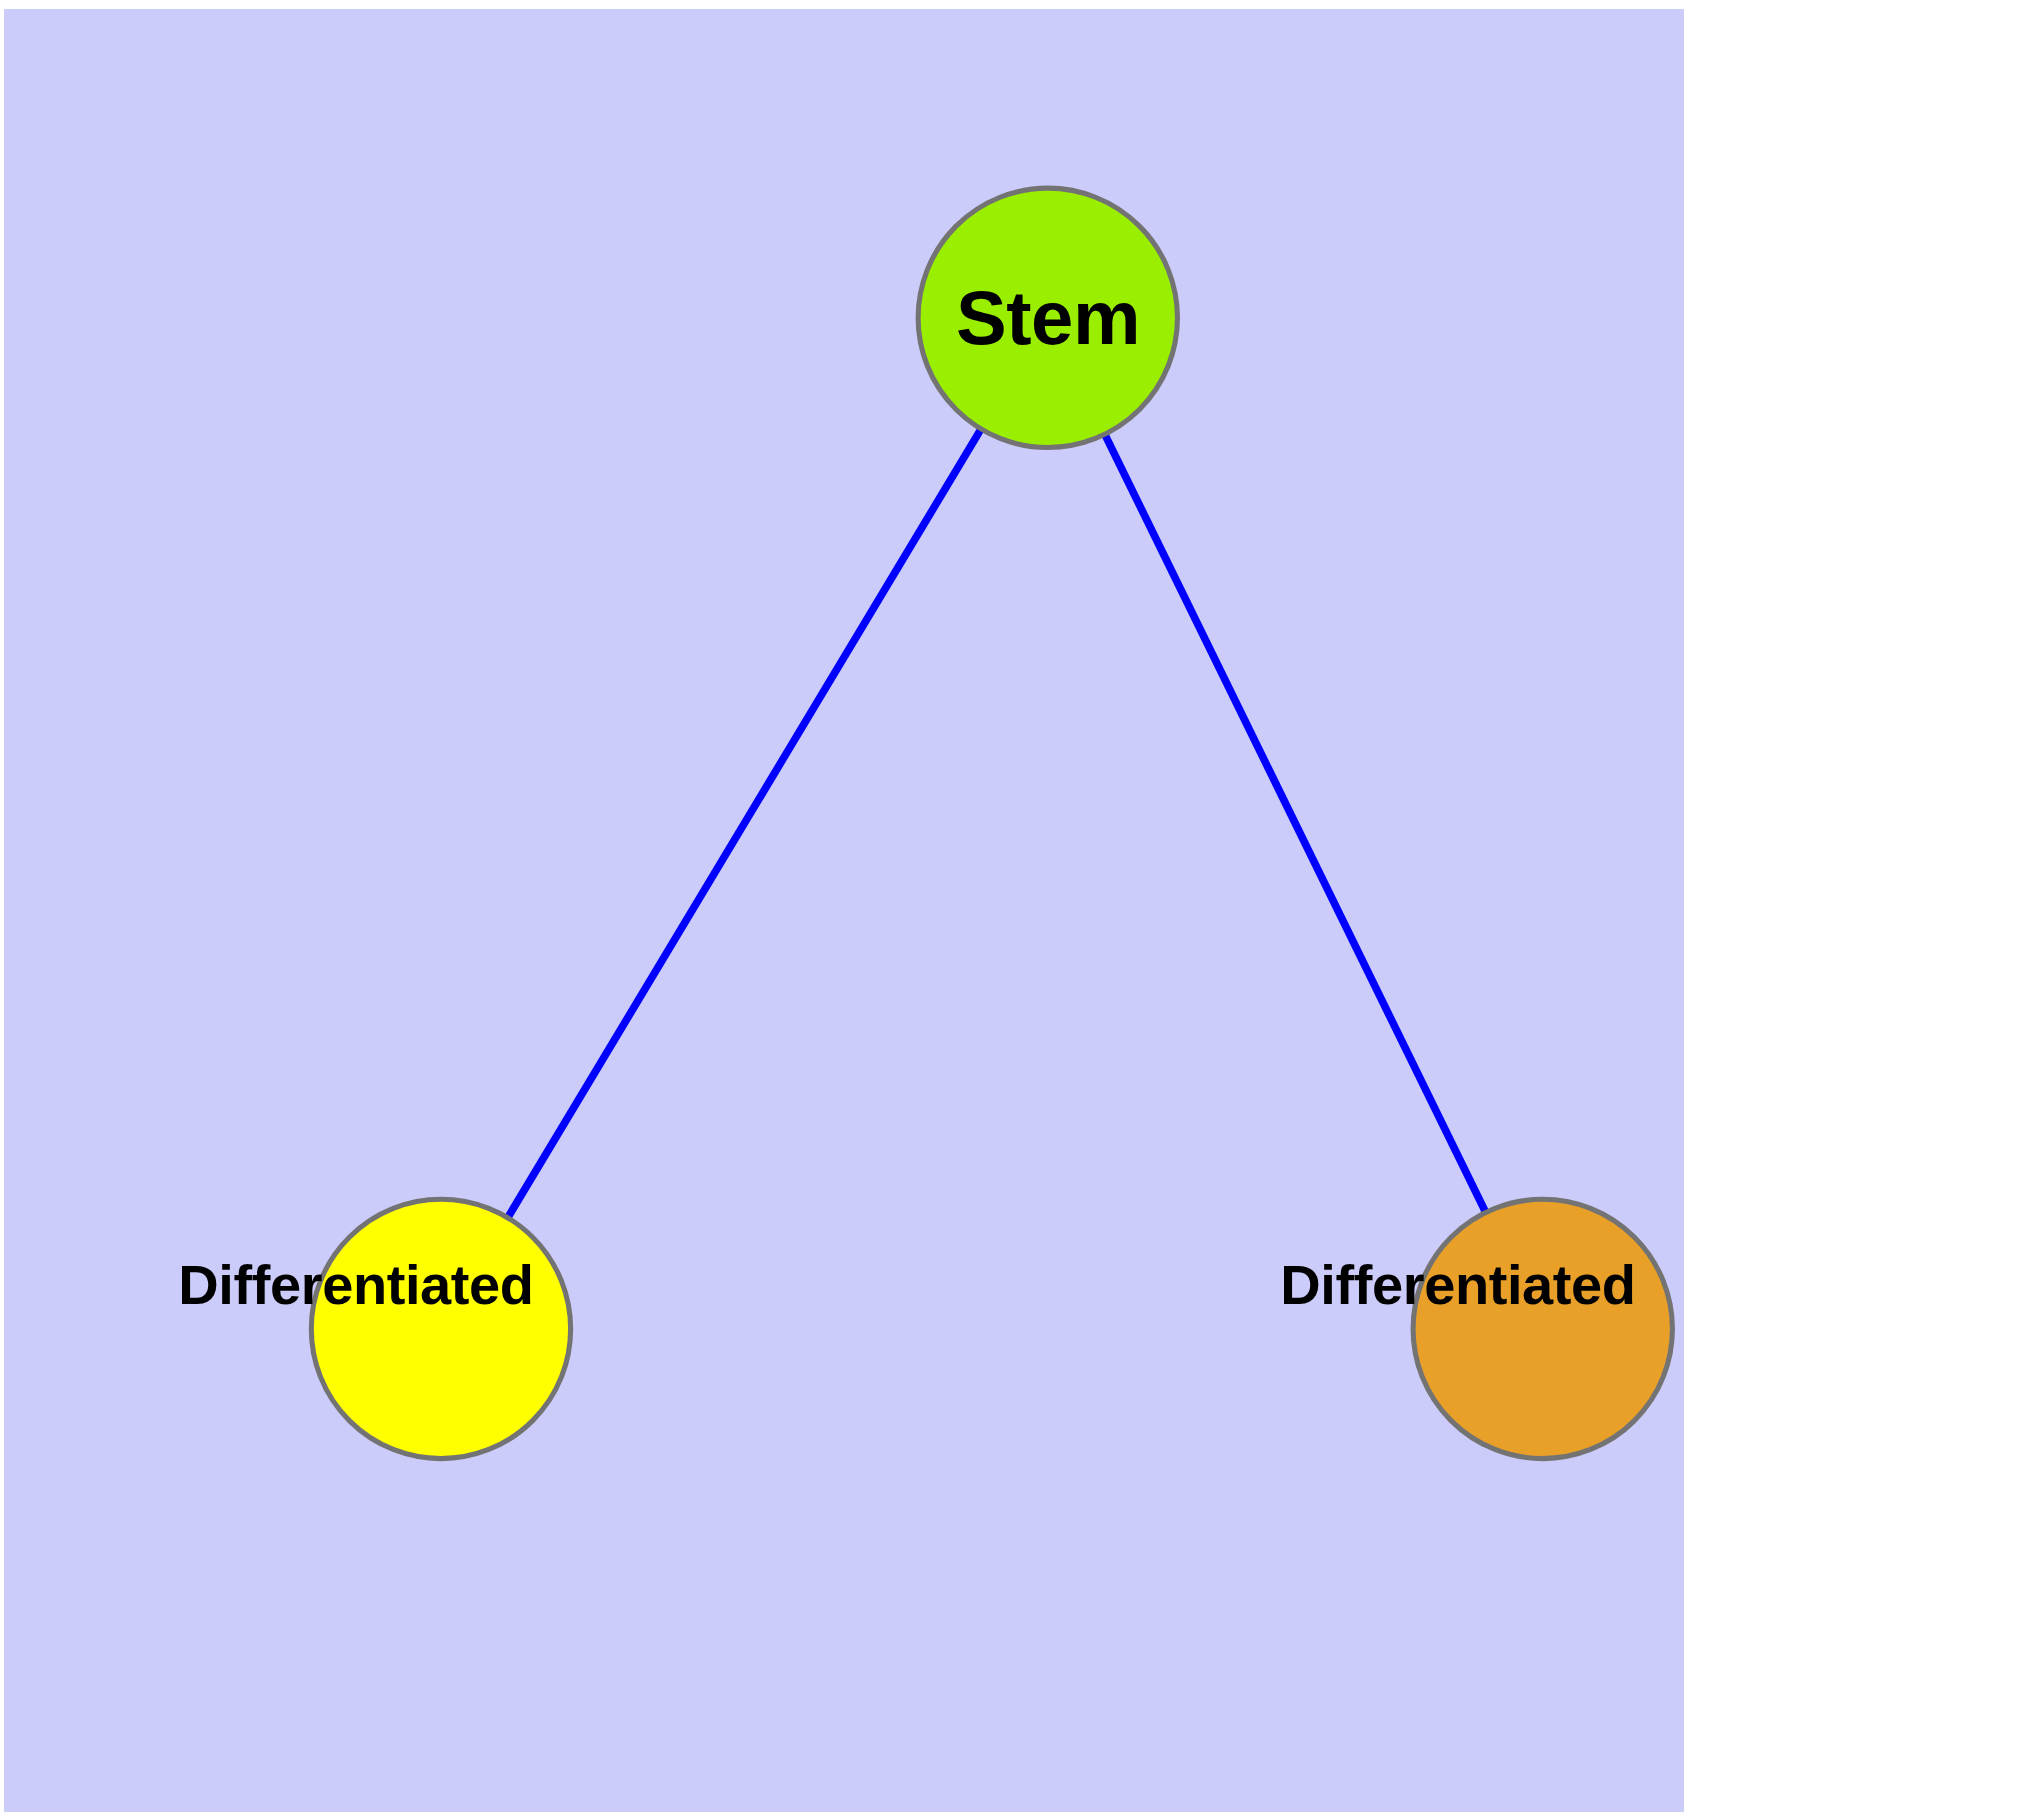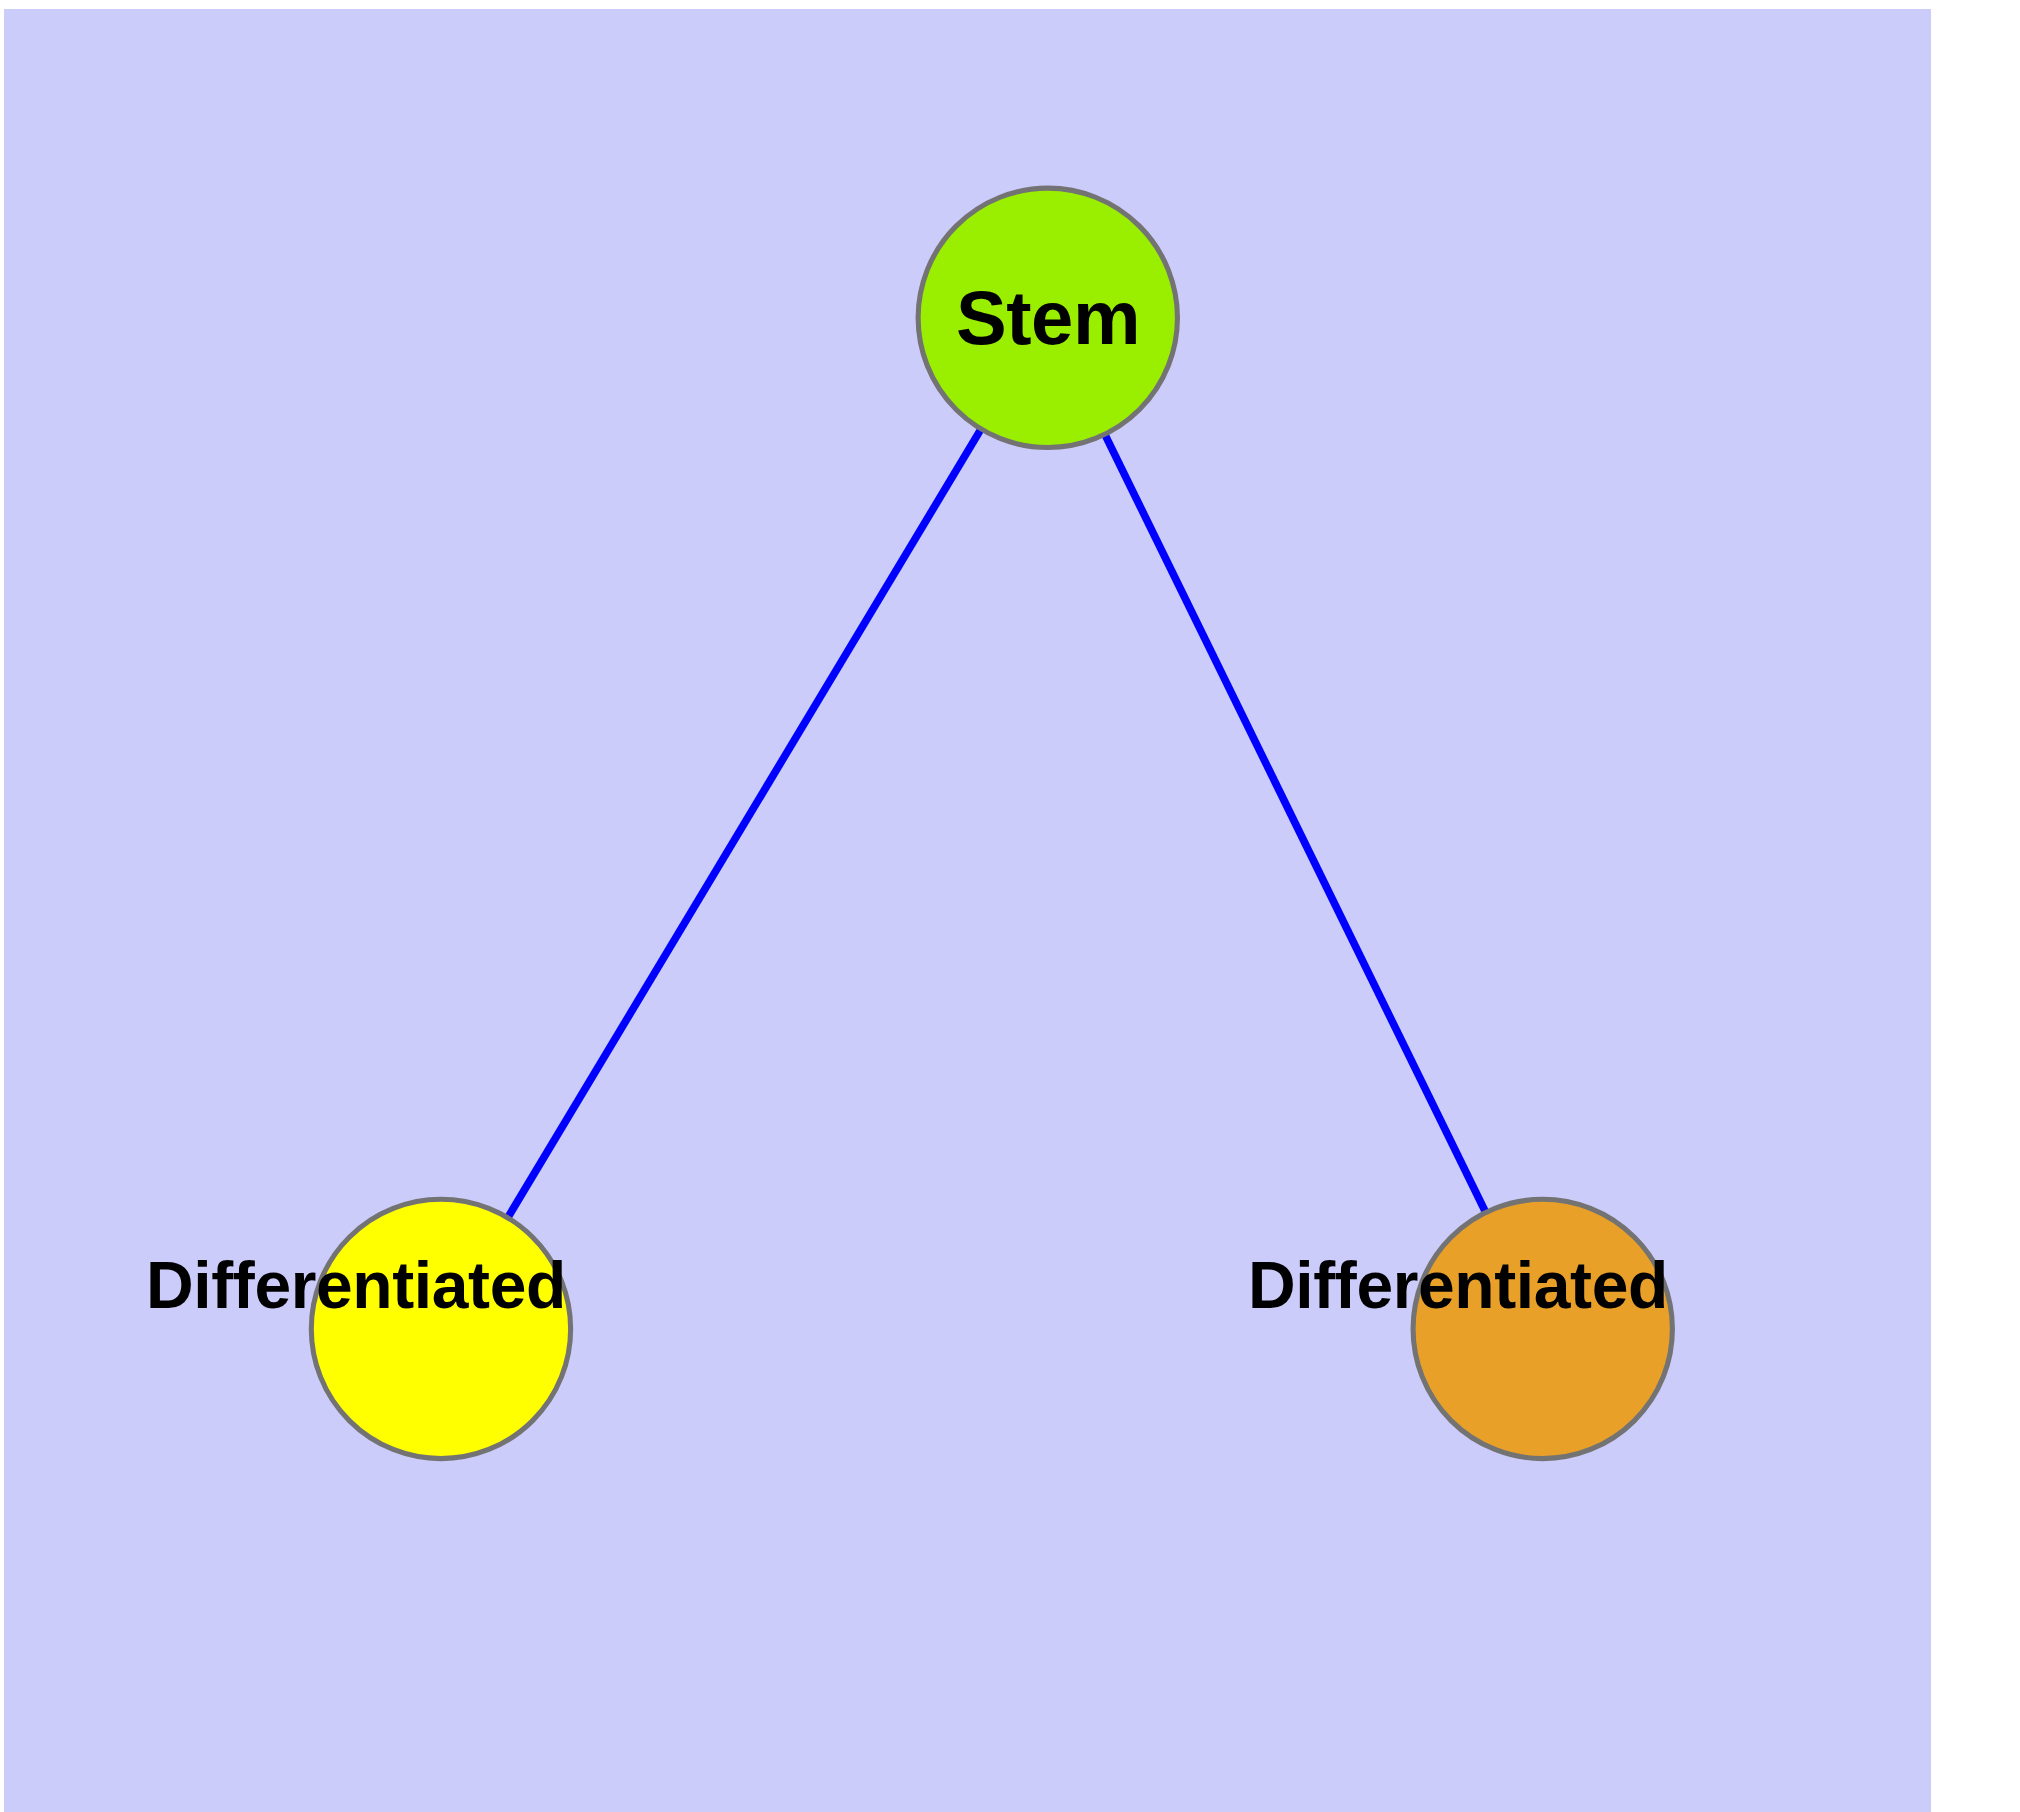--- a/index.html
+++ b/index.html
@@ -40,35 +40,35 @@
   }
   .node-circle {
     stroke: #737373;
     stroke-width: 6;
   }
   .node-label {
     position: absolute;
     text-align: center;
     color: #000000;
     font-weight: bold;
-    font-size: 66px;
+    font-size: 56px;
     line-height: 88px;
     letter-spacing: -0.4px;
     white-space: nowrap;
     pointer-events: none;
     font-family: "Liberation Sans", "DejaVu Sans", sans-serif;
   }
   .node-label.stem-label {
     font-size: 76px;
   }
 </style>
 </head>
 <body>
 
-<div id="canvas" style="width: 1931px; height: 1812px; background: rgb(255, 255, 255);">
+<div id="canvas" style="width: 1684px; height: 1812px; background: rgb(255, 255, 255);">
   <div id="plot-area" style="background: rgb(204, 204, 251);"></div>
 
   <svg id="graph-svg" viewBox="0 0 2384 2138">
     <g>
       <line class="edge-line" x1="1236" y1="375" x2="520" y2="1568"></line>
       <line class="edge-line" x1="1236" y1="375" x2="1820" y2="1568"></line>
     </g>
     <g>
       <circle class="node-circle" cx="1236" cy="375" r="153" fill="#9aef00" style="stroke: rgb(115, 115, 115); stroke-width: 6;"></circle>
       <circle class="node-circle" cx="520" cy="1568" r="153" fill="#ffff00" style="stroke: rgb(115, 115, 115); stroke-width: 6;"></circle>

